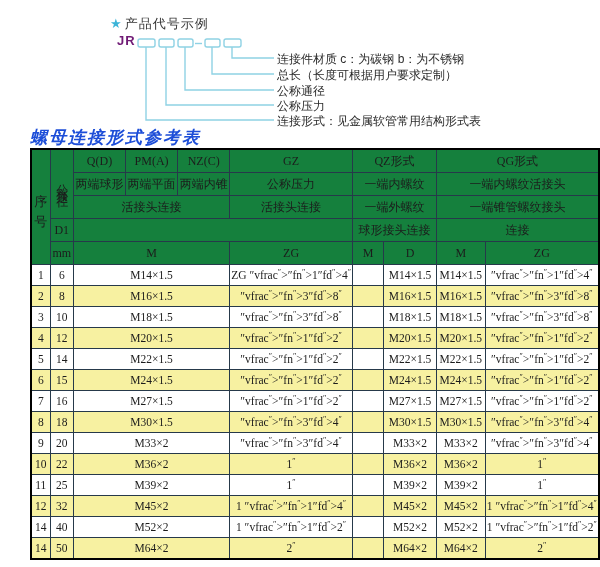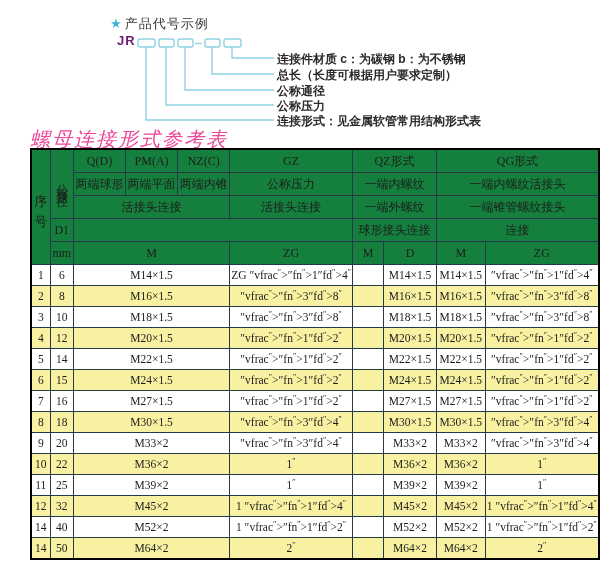--- a/index.html
+++ b/index.html
@@ -17,28 +17,28 @@
   }
   .diag-title .star{color:#3cb4d8;margin-right:2px;}
   .jr-label{
     position:absolute;left:117px;top:33px;
     font-family:"Liberation Sans","DejaVu Sans",sans-serif;
     font-weight:bold;font-size:13px;color:#701a75;letter-spacing:1px;
   }
   .diag-label{
     position:absolute;left:277px;height:15px;
     font-family:"Liberation Sans","DejaVu Sans",sans-serif;
-    font-weight:bold;font-size:12px;color:#2b2b2b;white-space:nowrap;
+    font-weight:normal;font-size:12px;color:#2b2b2b;white-space:nowrap;
   }
   .dl-0{top:51px;} .dl-1{top:67px;} .dl-2{top:83px;} .dl-3{top:98px;} .dl-4{top:113px;}
   
   .table-title{
     position:absolute;left:30px;top:126px;
-    font-size:20px;font-weight:normal;font-style:italic;
-    letter-spacing:2px;color:#ec4899;
+    font-size:17px;font-weight:bold;font-style:italic;
+    letter-spacing:2px;color:#1d4ed8;
   }
   
   table.ref{
     position:absolute;left:30px;top:148px;
     border-collapse:collapse;table-layout:fixed;
     border:2px solid #000;
     font-size:11.5px;color:#1c1c1c;
   }
   table.ref th, table.ref td{
     border:1px solid #26394a;

